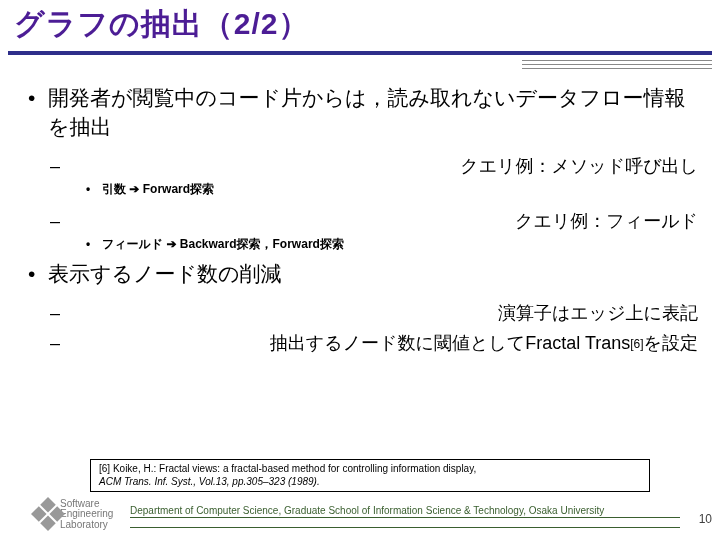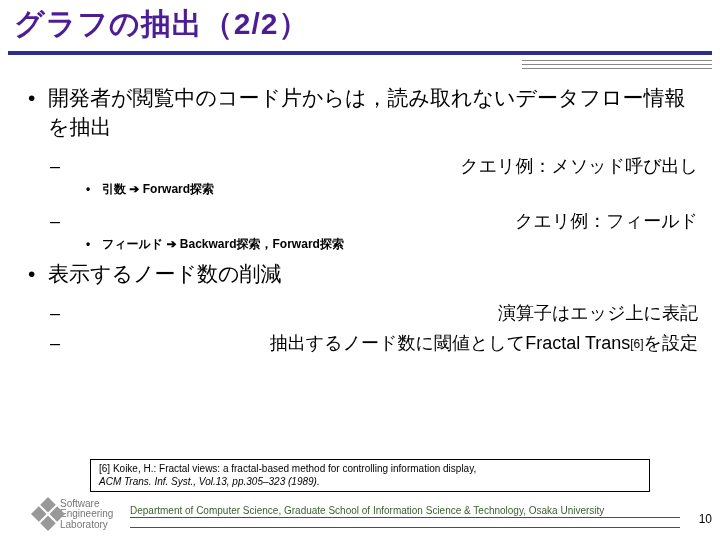--- a/index.html
+++ b/index.html
@@ -103,21 +103,21 @@
     content: "";
     display: block;
     border-bottom: 1px solid #3a5f2f;
     margin-top: 1px;
   }
   .pagenum {
     position: absolute;
     right: 8px;
     bottom: 6px;
     font-size: 12px;
-    color: #000000;
+    color: #404040;
     font-family: Arial, sans-serif;
   }
 </style>
 </head>
 <body>
 
 <div class="title-row">グラフの抽出（2/2）</div>
 
 <div class="hr-block">
   <div class="hr-main"></div>

